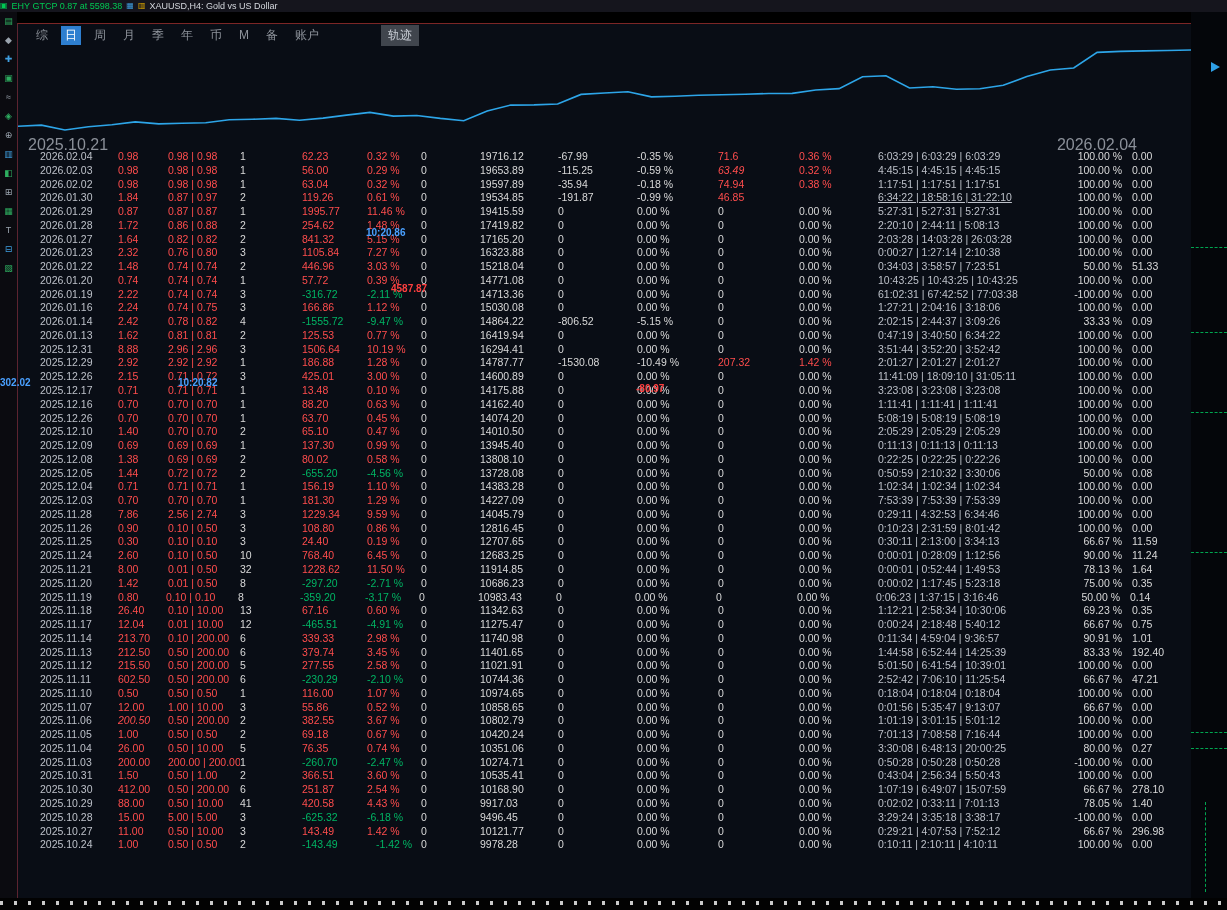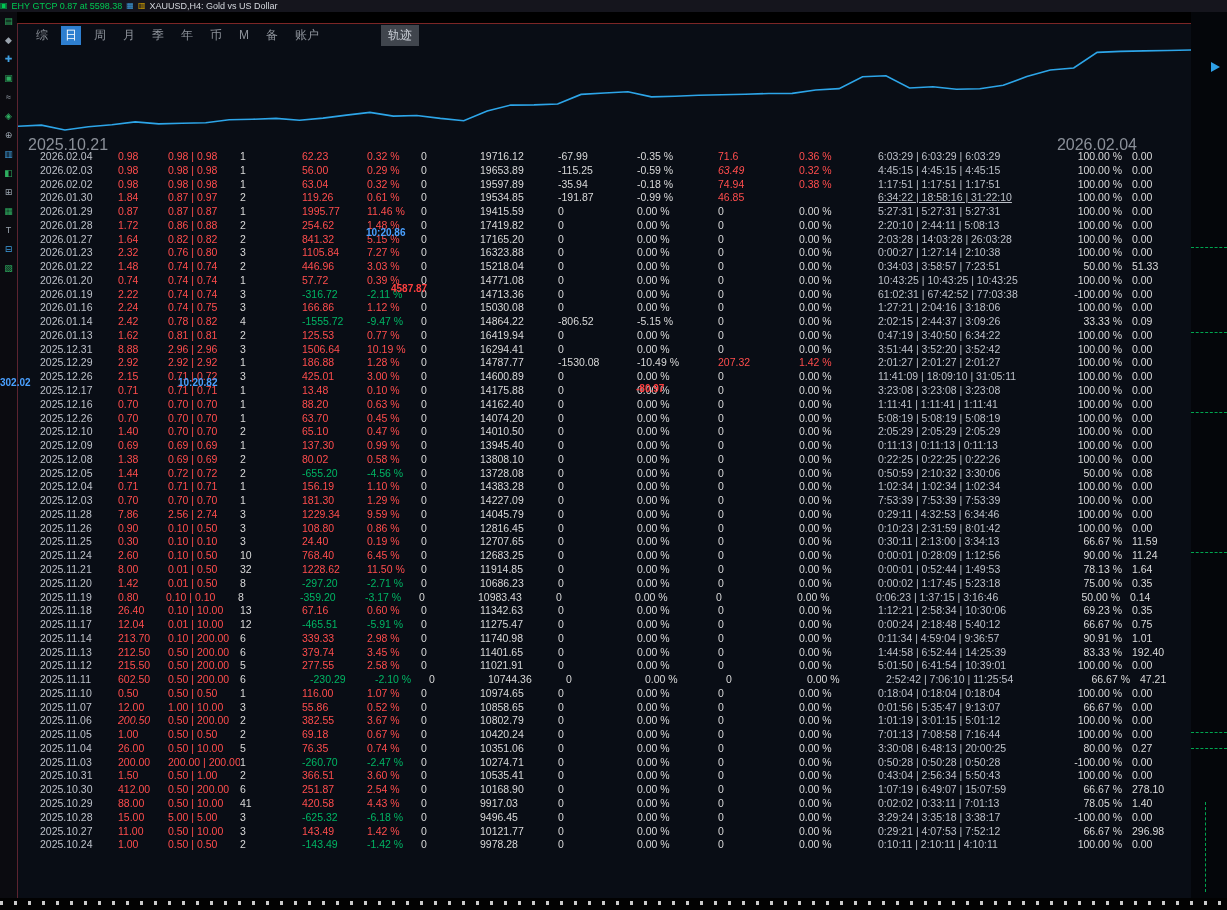--- a/index.html
+++ b/index.html
@@ -695,21 +695,21 @@
         <div class="cell c12" style="width: 176px; color: rgb(189, 193, 201);">1:12:21 | 2:58:34 | 10:30:06</div>
         <div class="cell c13" style="width: 78px; color: rgb(217, 217, 217);">69.23 %</div>
         <div class="cell c14" style="width: 60px; color: rgb(217, 217, 217);">0.35</div>
       </div>
       <div class="trow">
         <div class="cell c0" style="width: 78px; color: rgb(189, 193, 201);">2025.11.17</div>
         <div class="cell c1" style="width: 50px; color: rgb(255, 77, 77);">12.04</div>
         <div class="cell c2" style="width: 72px; color: rgb(255, 77, 77);">0.01 | 10.00</div>
         <div class="cell c3" style="width: 62px; color: rgb(217, 217, 217);">12</div>
         <div class="cell c4" style="width: 65px; color: rgb(0, 181, 100);">-465.51</div>
-        <div class="cell c5" style="width: 54px; color: rgb(0, 181, 100);">-5.91 %</div>
+        <div class="cell c5" style="width: 54px; color: rgb(0, 181, 100);">-4.91 %</div>
         <div class="cell c6" style="width: 59px; color: rgb(217, 217, 217);">0</div>
         <div class="cell c7" style="width: 78px; color: rgb(217, 217, 217);">11275.47</div>
         <div class="cell c8" style="width: 79px; color: rgb(217, 217, 217);">0</div>
         <div class="cell c9" style="width: 81px; color: rgb(217, 217, 217);">0.00 %</div>
         <div class="cell c10" style="width: 81px; color: rgb(217, 217, 217);">0</div>
         <div class="cell c11" style="width: 79px; color: rgb(217, 217, 217);">0.00 %</div>
         <div class="cell c12" style="width: 176px; color: rgb(189, 193, 201);">0:00:24 | 2:18:48 | 5:40:12</div>
         <div class="cell c13" style="width: 78px; color: rgb(217, 217, 217);">66.67 %</div>
         <div class="cell c14" style="width: 60px; color: rgb(217, 217, 217);">0.75</div>
       </div>
@@ -762,21 +762,21 @@
         <div class="cell c11" style="width: 79px; color: rgb(217, 217, 217);">0.00 %</div>
         <div class="cell c12" style="width: 176px; color: rgb(189, 193, 201);">5:01:50 | 6:41:54 | 10:39:01</div>
         <div class="cell c13" style="width: 78px; color: rgb(217, 217, 217);">100.00 %</div>
         <div class="cell c14" style="width: 60px; color: rgb(217, 217, 217);">0.00</div>
       </div>
       <div class="trow">
         <div class="cell c0" style="width: 78px; color: rgb(189, 193, 201);">2025.11.11</div>
         <div class="cell c1" style="width: 50px; color: rgb(255, 77, 77);">602.50</div>
         <div class="cell c2" style="width: 72px; color: rgb(255, 77, 77);">0.50 | 200.00</div>
         <div class="cell c3" style="width: 62px; color: rgb(217, 217, 217);">6</div>
-        <div class="cell c4" style="width: 65px; color: rgb(0, 181, 100); margin-left: 8px;">-230.29</div>
+        <div class="cell c4" style="width: 65px; color: rgb(0, 181, 100);">-230.29</div>
         <div class="cell c5" style="width: 54px; color: rgb(0, 181, 100);">-2.10 %</div>
         <div class="cell c6" style="width: 59px; color: rgb(217, 217, 217);">0</div>
         <div class="cell c7" style="width: 78px; color: rgb(217, 217, 217);">10744.36</div>
         <div class="cell c8" style="width: 79px; color: rgb(217, 217, 217);">0</div>
         <div class="cell c9" style="width: 81px; color: rgb(217, 217, 217);">0.00 %</div>
         <div class="cell c10" style="width: 81px; color: rgb(217, 217, 217);">0</div>
         <div class="cell c11" style="width: 79px; color: rgb(217, 217, 217);">0.00 %</div>
         <div class="cell c12" style="width: 176px; color: rgb(189, 193, 201);">2:52:42 | 7:06:10 | 11:25:54</div>
         <div class="cell c13" style="width: 78px; color: rgb(217, 217, 217);">66.67 %</div>
         <div class="cell c14" style="width: 60px; color: rgb(217, 217, 217);">47.21</div>
@@ -967,21 +967,21 @@
         <div class="cell c12" style="width: 176px; color: rgb(189, 193, 201);">0:29:21 | 4:07:53 | 7:52:12</div>
         <div class="cell c13" style="width: 78px; color: rgb(217, 217, 217);">66.67 %</div>
         <div class="cell c14" style="width: 60px; color: rgb(217, 217, 217);">296.98</div>
       </div>
       <div class="trow">
         <div class="cell c0" style="width: 78px; color: rgb(189, 193, 201);">2025.10.24</div>
         <div class="cell c1" style="width: 50px; color: rgb(255, 77, 77);">1.00</div>
         <div class="cell c2" style="width: 72px; color: rgb(255, 77, 77);">0.50 | 0.50</div>
         <div class="cell c3" style="width: 62px; color: rgb(217, 217, 217);">2</div>
         <div class="cell c4" style="width: 65px; color: rgb(0, 181, 100);">-143.49</div>
-        <div class="cell c5" style="width: 54px; color: rgb(0, 181, 100);">-1.42 %</div>
+        <div class="cell c5" style="width: 54px; color: rgb(0, 181, 100); text-align: center;">-1.42 %</div>
         <div class="cell c6" style="width: 59px; color: rgb(217, 217, 217);">0</div>
         <div class="cell c7" style="width: 78px; color: rgb(217, 217, 217);">9978.28</div>
         <div class="cell c8" style="width: 79px; color: rgb(217, 217, 217);">0</div>
         <div class="cell c9" style="width: 81px; color: rgb(217, 217, 217);">0.00 %</div>
         <div class="cell c10" style="width: 81px; color: rgb(217, 217, 217);">0</div>
         <div class="cell c11" style="width: 79px; color: rgb(217, 217, 217);">0.00 %</div>
         <div class="cell c12" style="width: 176px; color: rgb(189, 193, 201);">0:10:11 | 2:10:11 | 4:10:11</div>
         <div class="cell c13" style="width: 78px; color: rgb(217, 217, 217);">100.00 %</div>
         <div class="cell c14" style="width: 60px; color: rgb(217, 217, 217);">0.00</div>
       </div>

